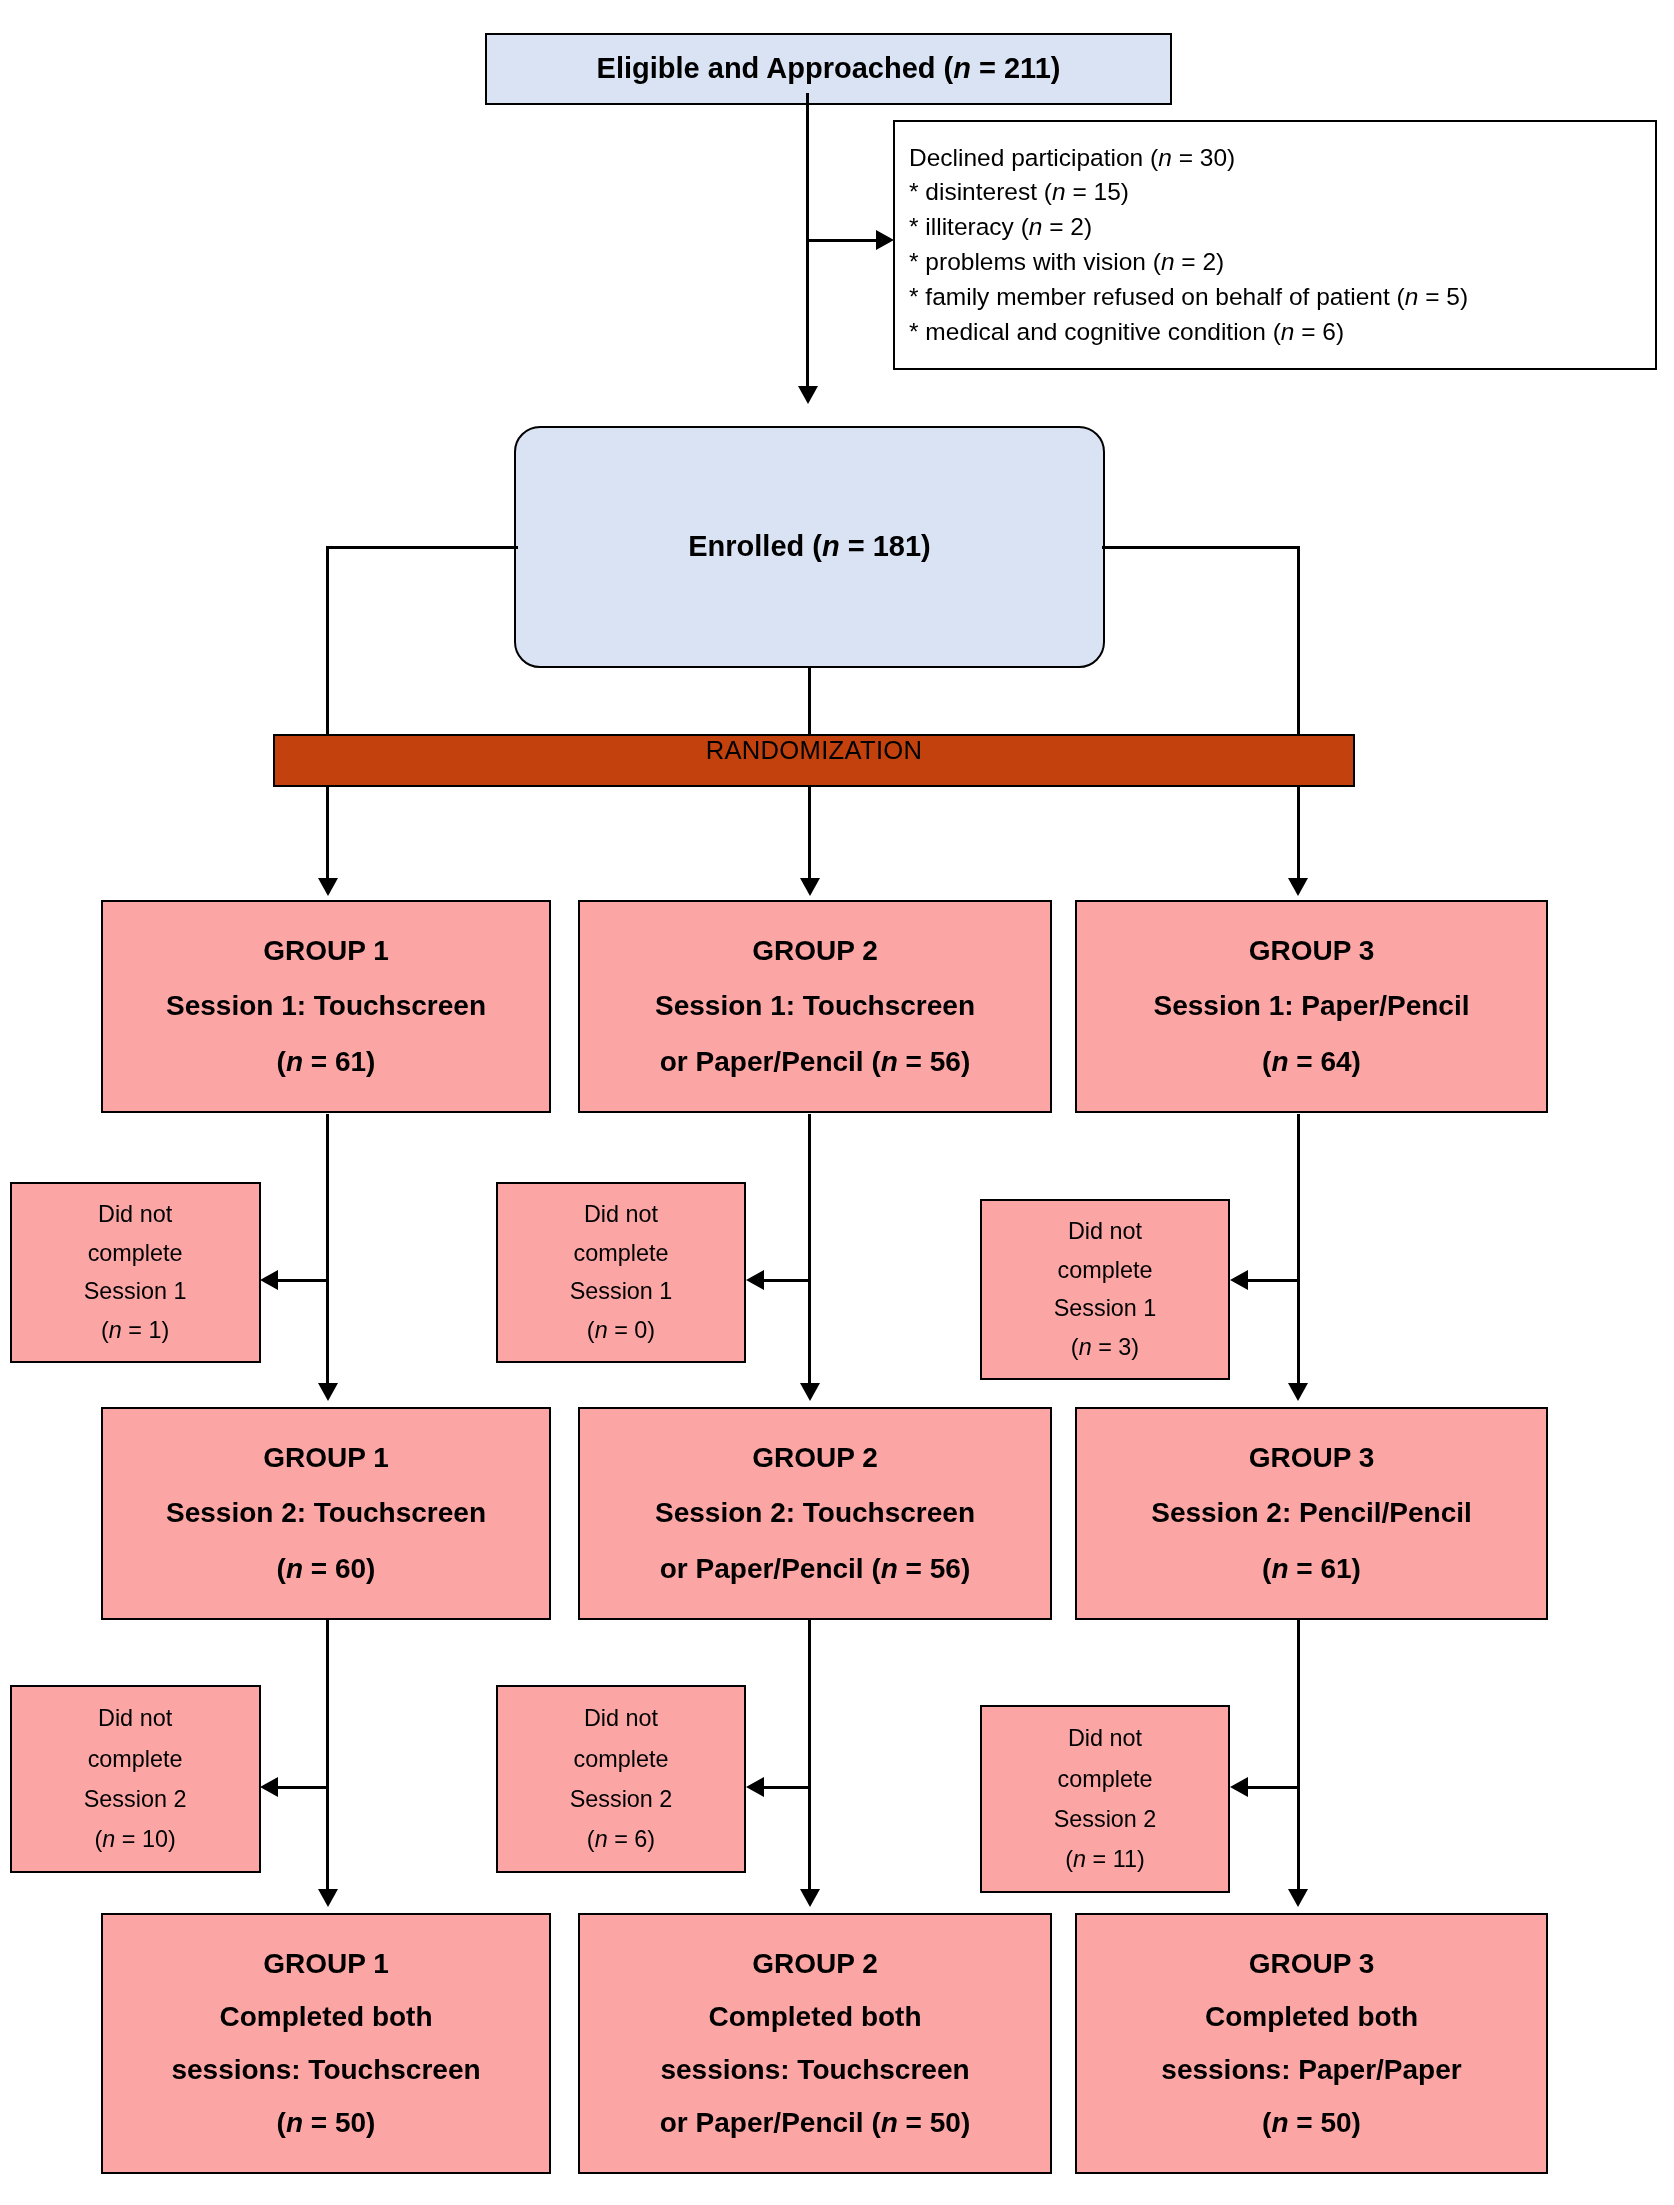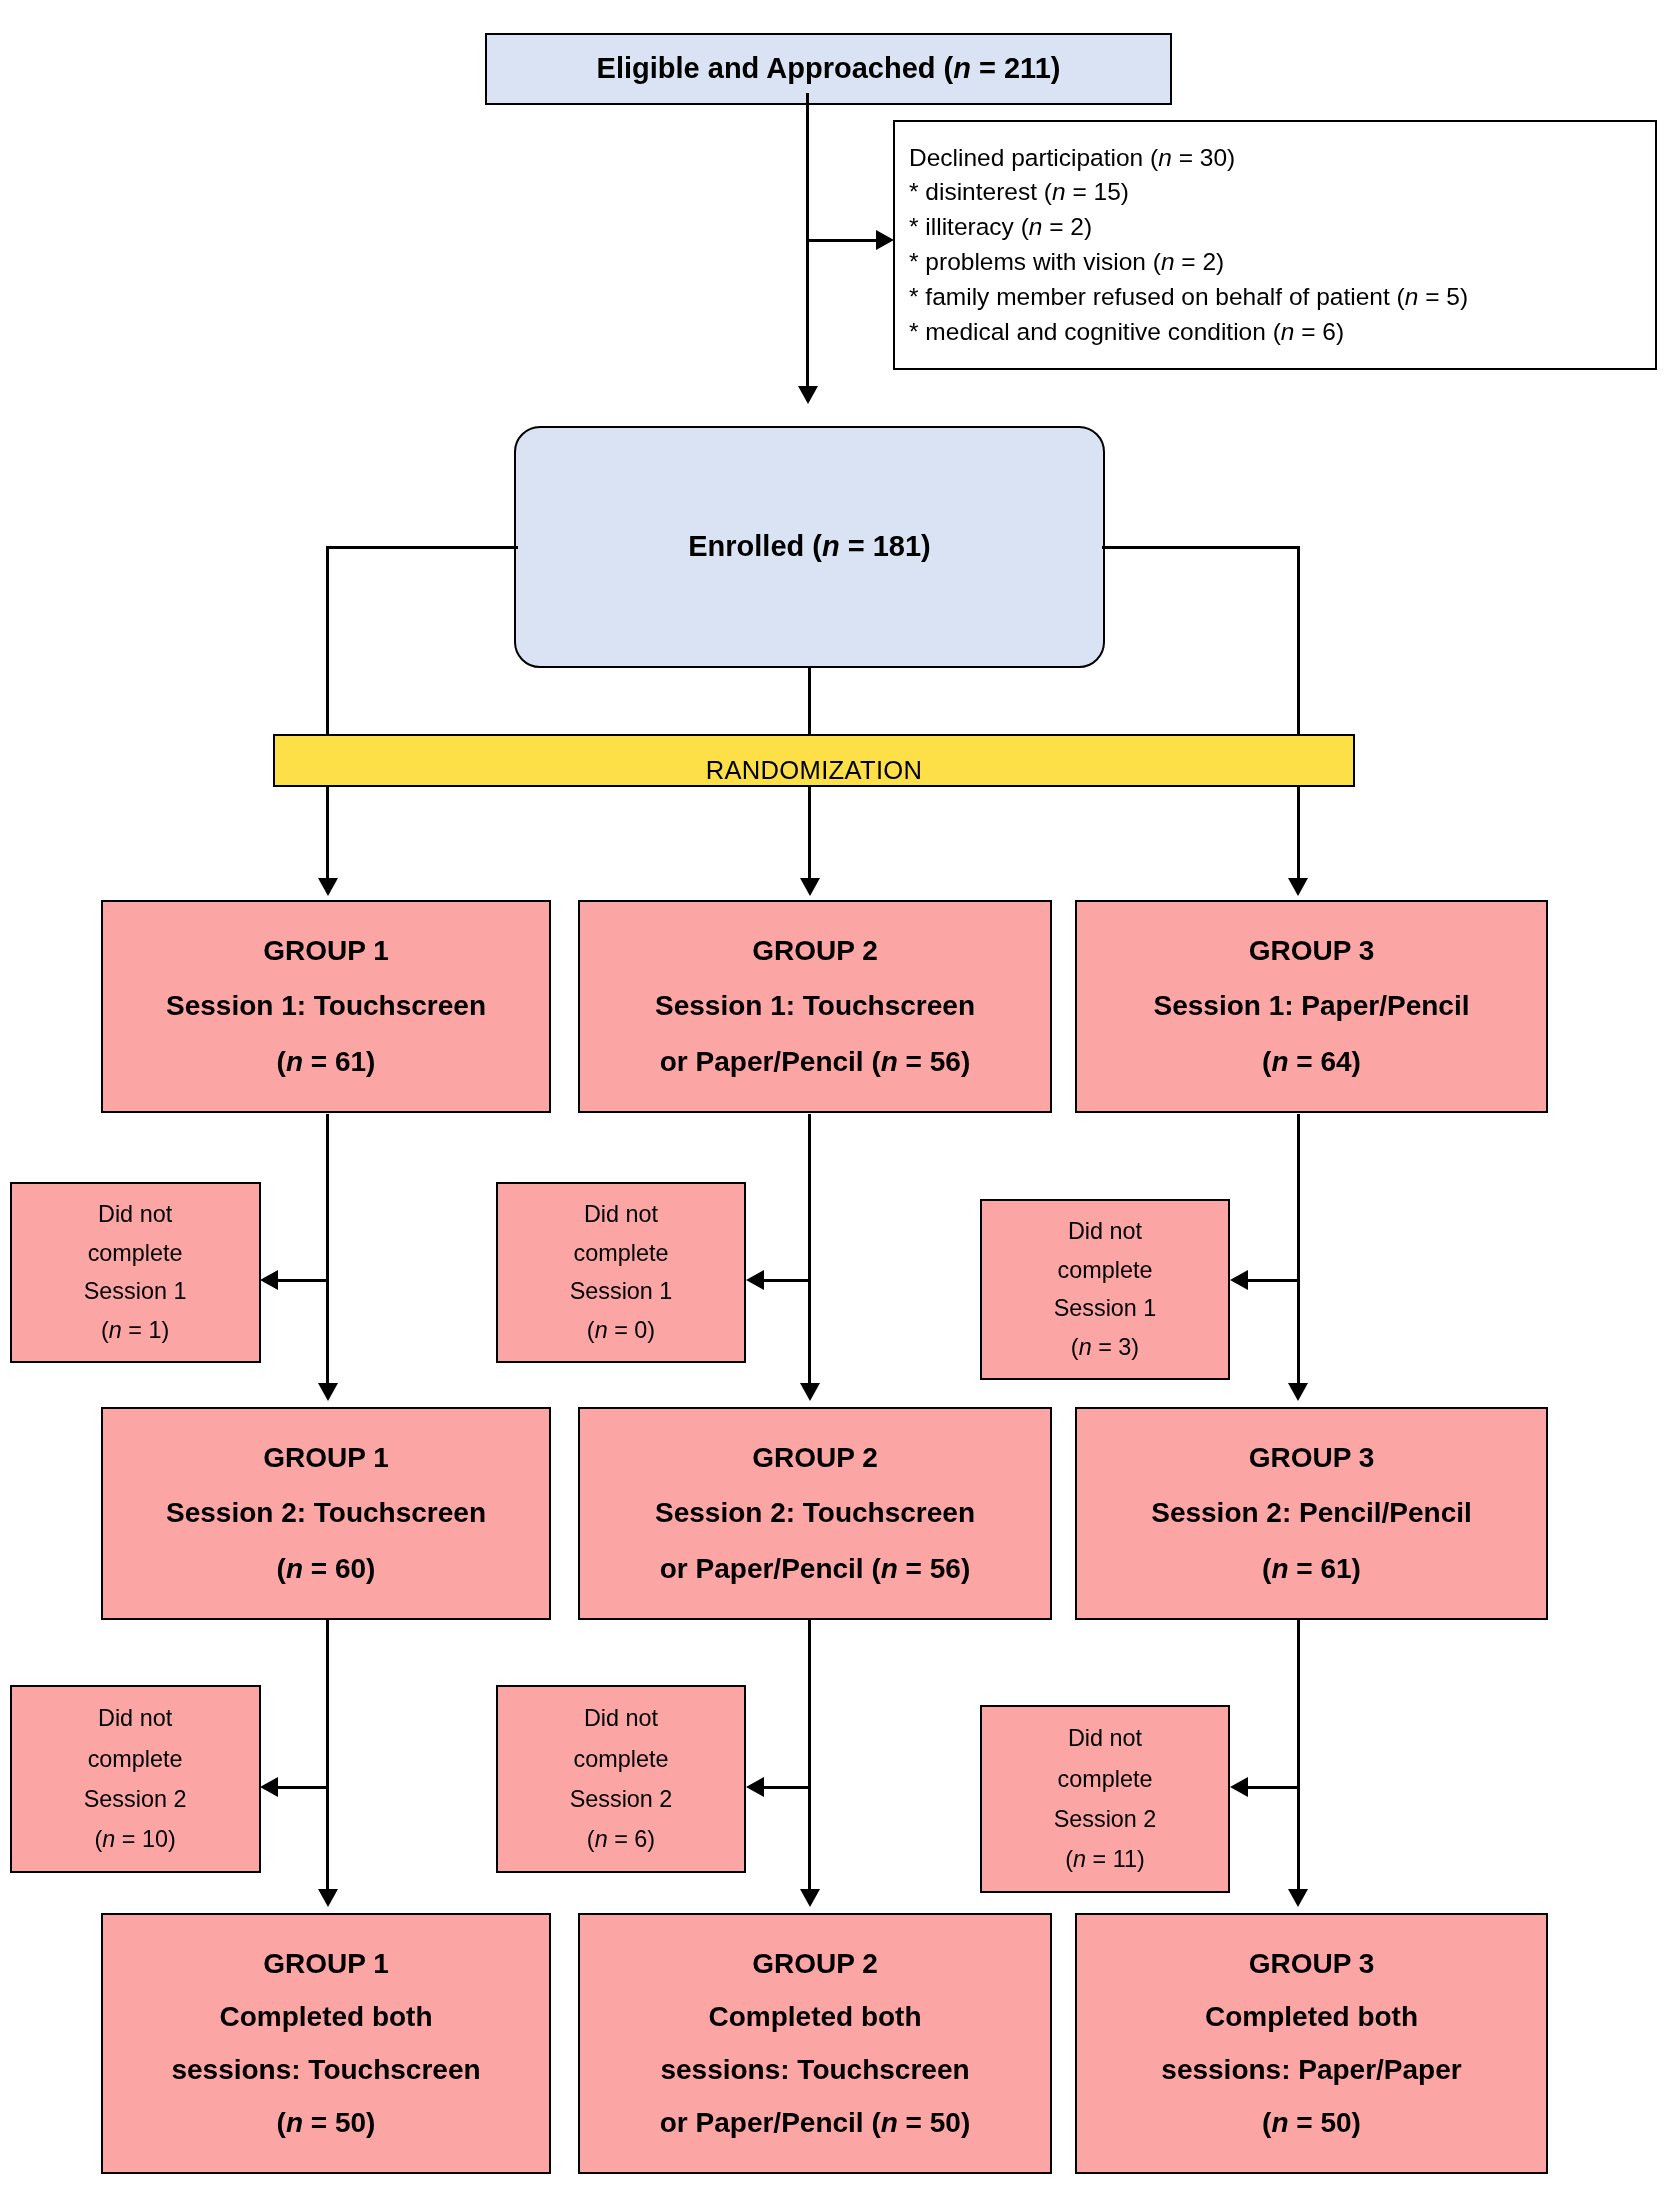--- a/index.html
+++ b/index.html
@@ -75,22 +75,22 @@
     border-top:10px solid transparent;
     border-bottom:10px solid transparent;
     border-right:18px solid #000;
   }
 
   
   .randbar{
     position:absolute;
     box-sizing:border-box;
     border:2.1px solid #000;
-    background:#fde047;
-    display:flex;align-items:flex-end;justify-content:center;
+    background:#c2410c;
+    display:flex;align-items:flex-start;justify-content:center;
   }
 </style>
 </head>
 <body>
 
 <div id="canvas">
 
   <div class="node filled" style="left:485px;top:21px;width:687px;height:72px;margin-top:12px;">
     <span class="ln t-title">Eligible and Approached (<span class="it">n</span> = 211)</span>
   </div>

